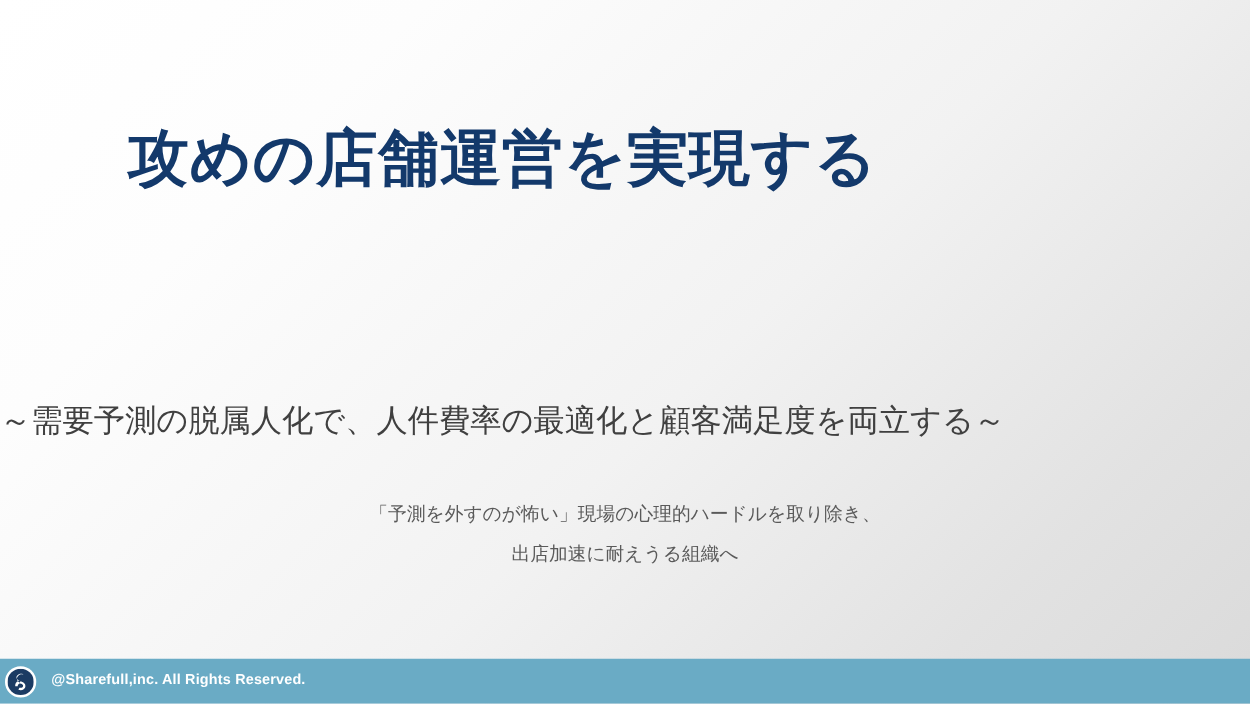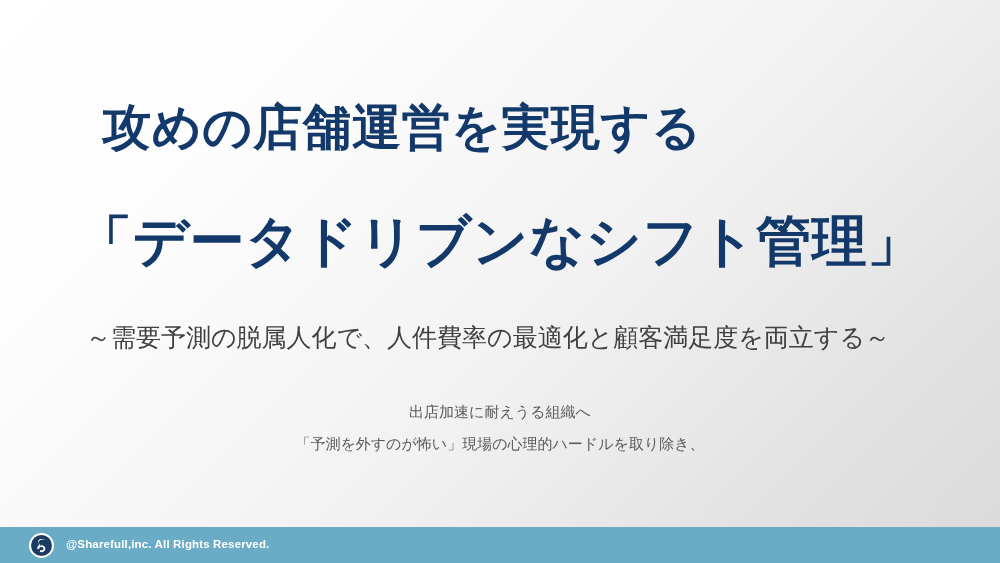--- a/index.html
+++ b/index.html
@@ -68,21 +68,21 @@
     white-space: nowrap;
   }
 
   .subtitle {
     margin: 0;
     padding: 0;
     position: absolute;
     top: 322px;
     left: 0;
     width: 976px;
-    text-align: center;
+    text-align: left;
     color: #404040;
     font-size: 25px;
     font-weight: normal;
     line-height: 1.25;
     white-space: nowrap;
   }
 
   .lead {
     position: absolute;
     top: 396px;
@@ -104,21 +104,21 @@
   .footer {
     position: absolute;
     left: 0;
     bottom: 0;
     width: 1000px;
     height: 36px;
     background: #6aabc5;
     display: flex;
     align-items: center;
     box-sizing: border-box;
-    padding-left: 29px;
+    padding-left: 4px;
   }
 
   .footer-logo {
     width: 25px;
     height: 25px;
     flex: 0 0 25px;
     border-radius: 50%;
     background: #ffffff;
     display: flex;
     align-items: center;
@@ -138,27 +138,26 @@
 </style>
 </head>
 <body>
 
 <div class="slide">
 
   <div class="content">
 
     <h1 class="title-line-1">攻めの店舗運営を実現する</h1>
 
-    <h1 class="title-line-2">「データドリブンなシフト管理」</h1>
 
     <h2 class="subtitle">～需要予測の脱属人化で、人件費率の最適化と顧客満足度を両立する～</h2>
 
     <div class="lead">
+      <p>「予測を外すのが怖い」現場の心理的ハードルを取り除き、</p>
       <p>出店加速に耐えうる組織へ</p>
-      <p>「予測を外すのが怖い」現場の心理的ハードルを取り除き、</p>
     </div>
 
   </div>
 
   <div class="footer">
     <div class="footer-logo">
       <svg width="21" height="21" viewBox="0 0 21 21" aria-hidden="true">
         <circle cx="10.5" cy="10.5" r="10.5" fill="#1b3b63"></circle>
         <path d="M14.2 5.3c-1.6-1.1-4.0-1.1-5.5 0.2c-1.5 1.3-1.5 3.4-0.2 4.6
                  c0.7 0.7 1.7 1.0 2.7 1.1c-1.1 0.2-2.1 0.7-2.7 1.5

